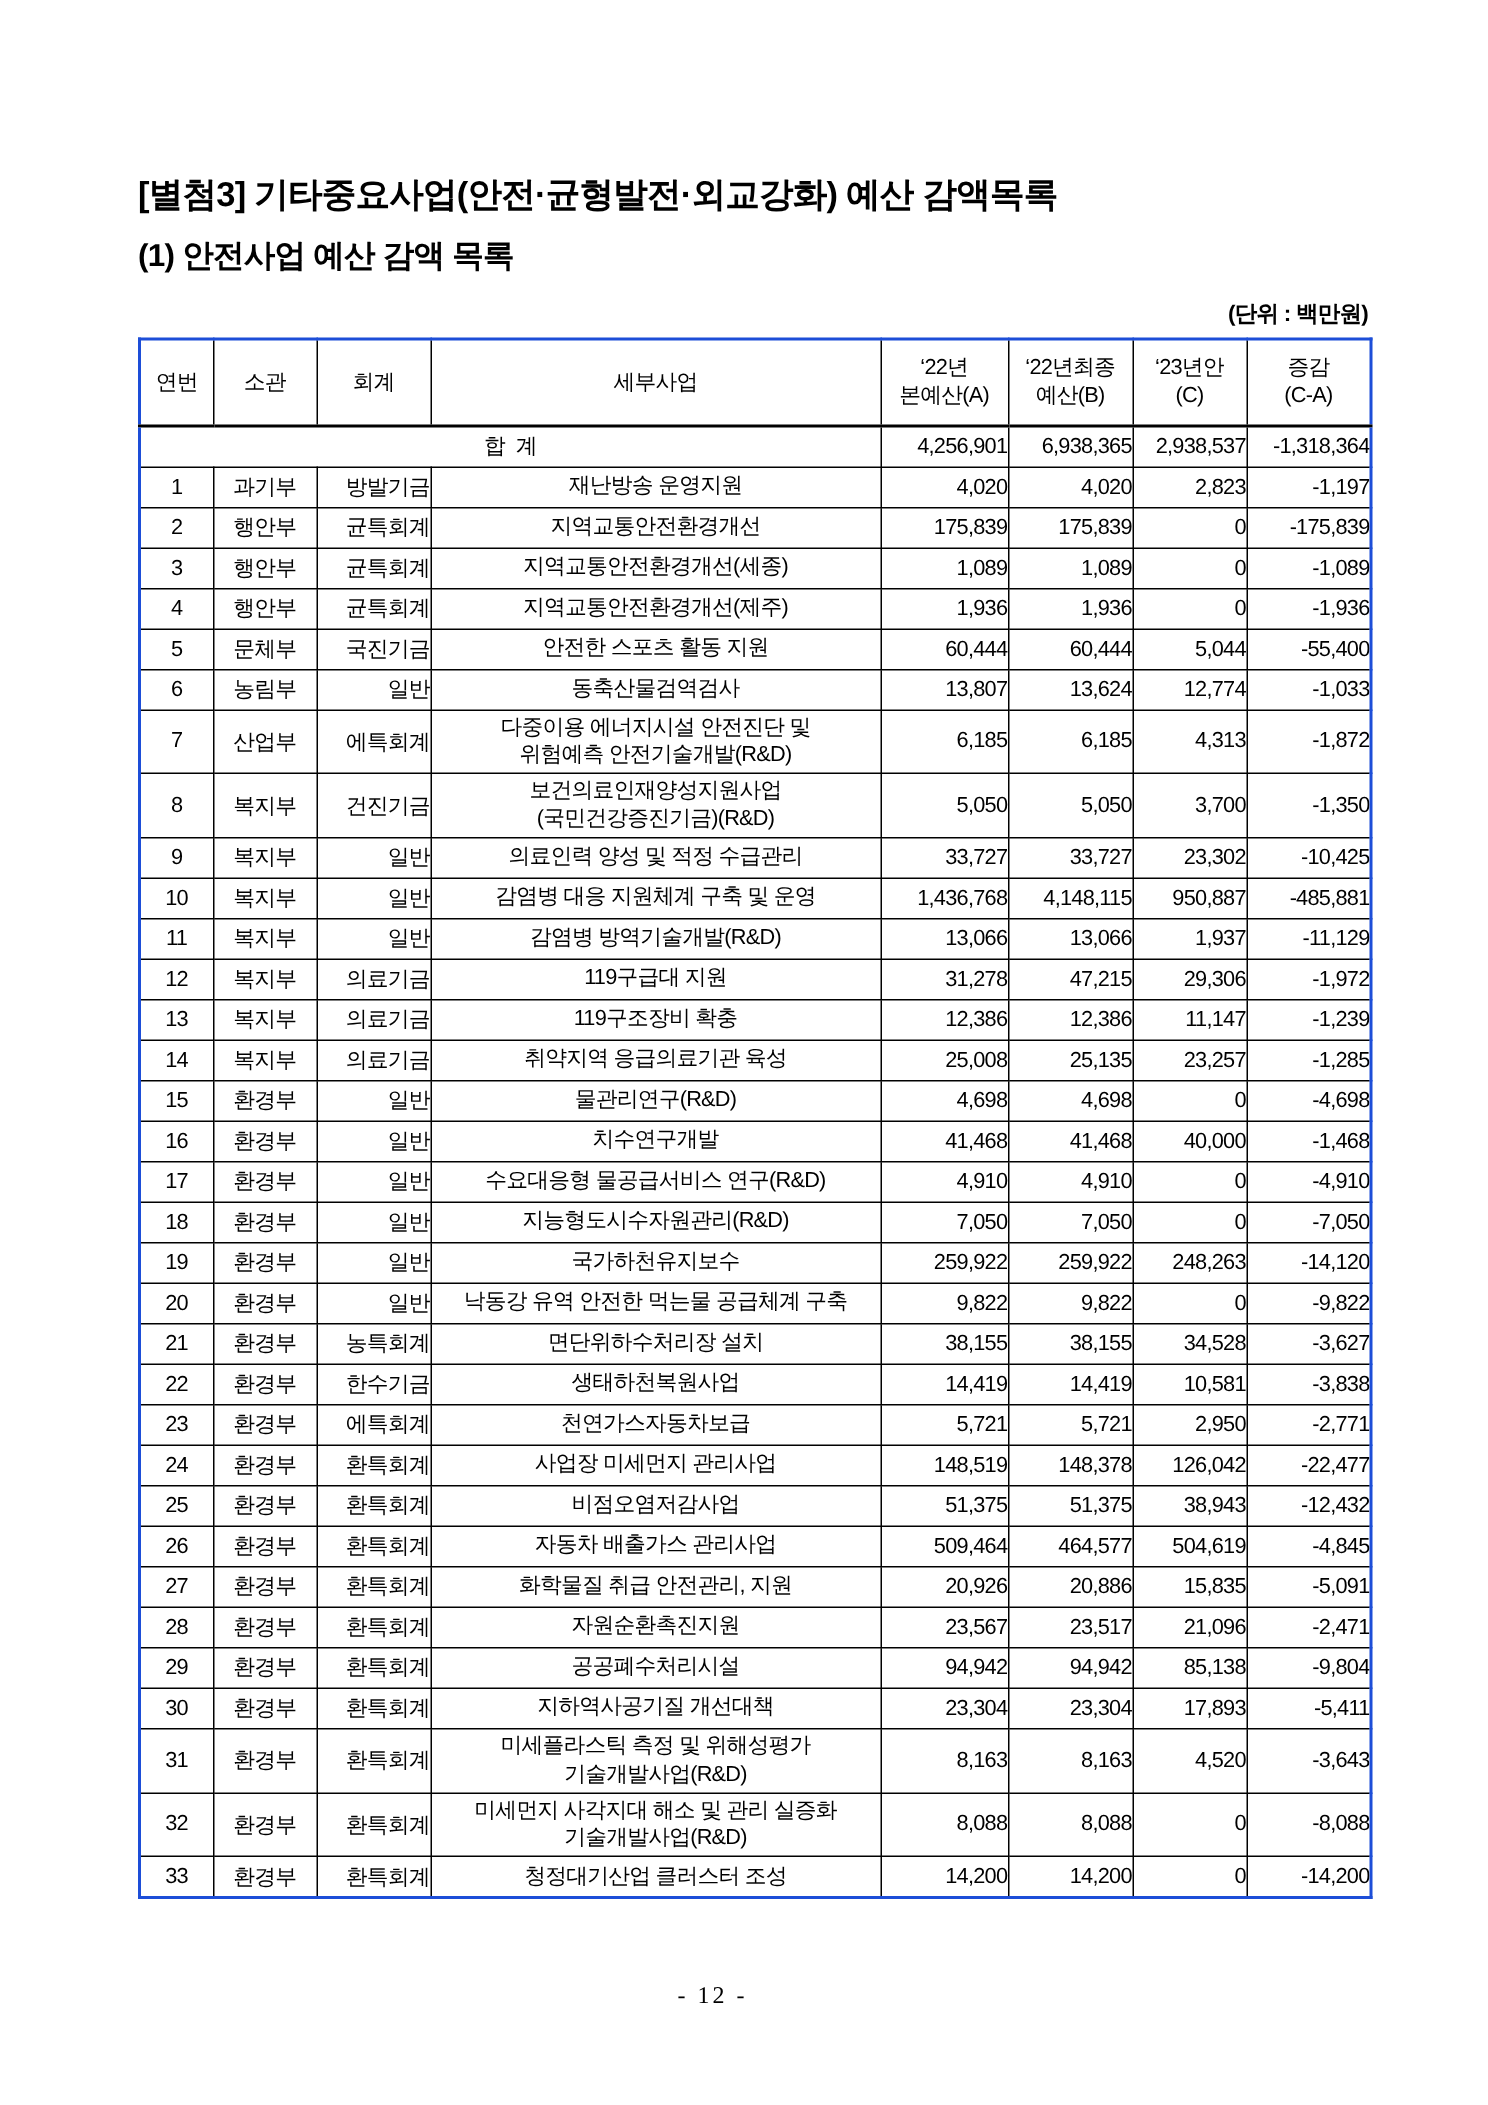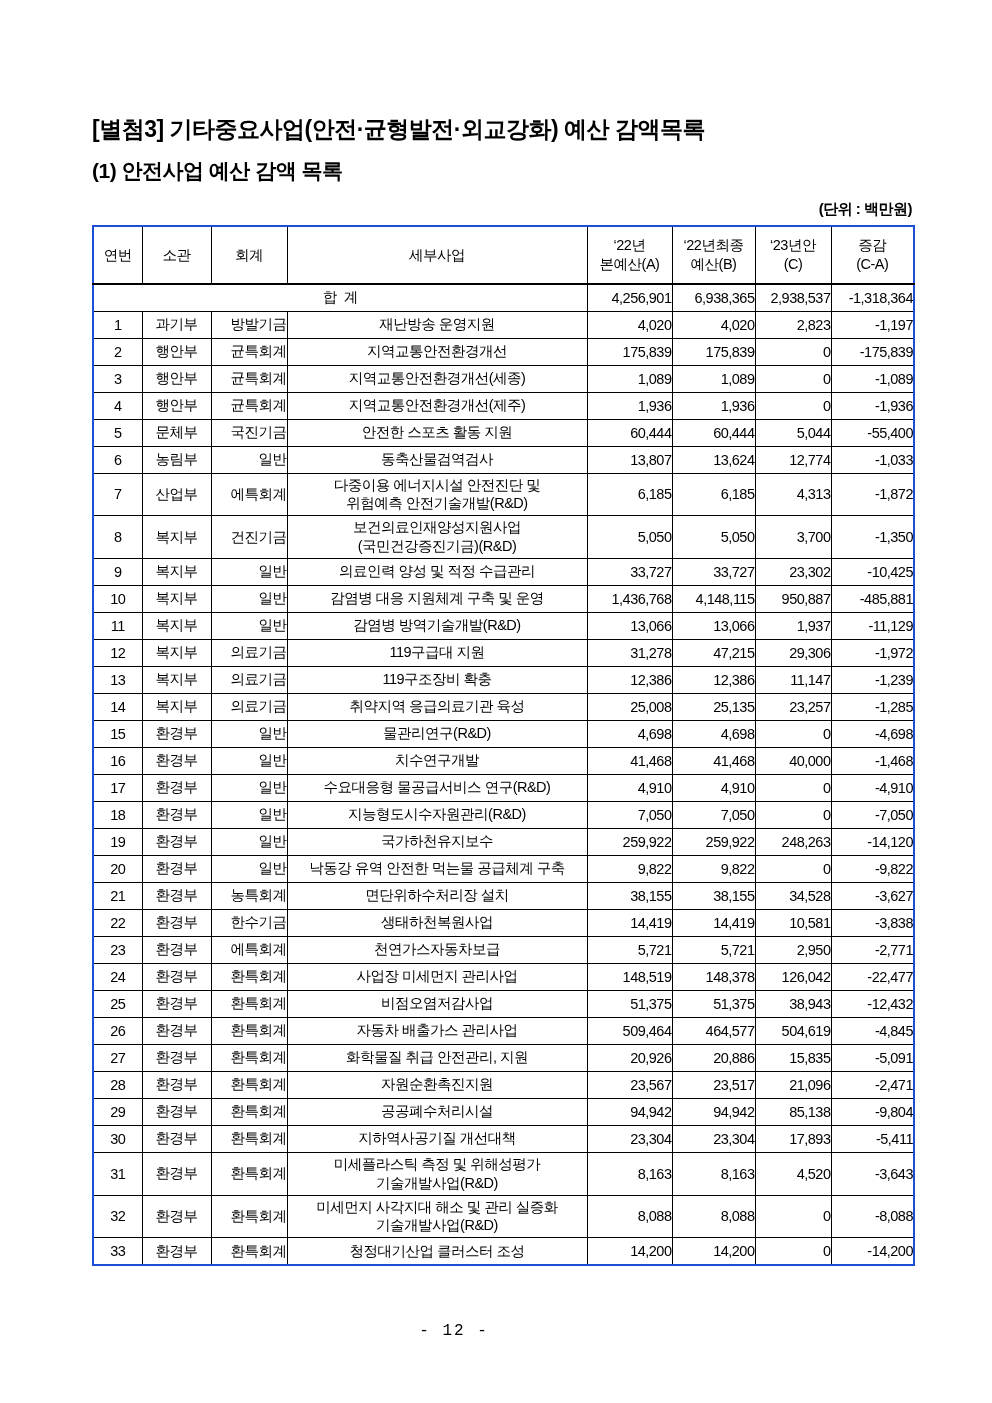--- a/index.html
+++ b/index.html
@@ -69,23 +69,24 @@
   td.c-acc  { text-align: right; padding-left: 7px; }
   td.c-proj { text-align: center; padding-left: 8px; white-space: pre-line; line-height: 1.3; }
   td.c-num  { text-align: right; padding-right: 7px; font-size: 14px; }
   td.c-total-label { text-align: center; white-space: pre; }
   .page-number {
     position: absolute;
     left: 0;
     width: 908px;
     top: 1322px;
     text-align: center;
-    font-family: Liberation Mono, monospace;
+    font-family: Liberation Serif, serif;
     font-size: 16px;
     letter-spacing: 2px;
+    padding-left: 21px;
   }
 </style>
 </head>
 <body>
 
 <div class="page">
 
   <h1 class="doc-title">[별첨3] 기타중요사업(안전·균형발전·외교강화) 예산 감액목록</h1>
   <h2 class="doc-subtitle">(1) 안전사업 예산 감액 목록</h2>
 

